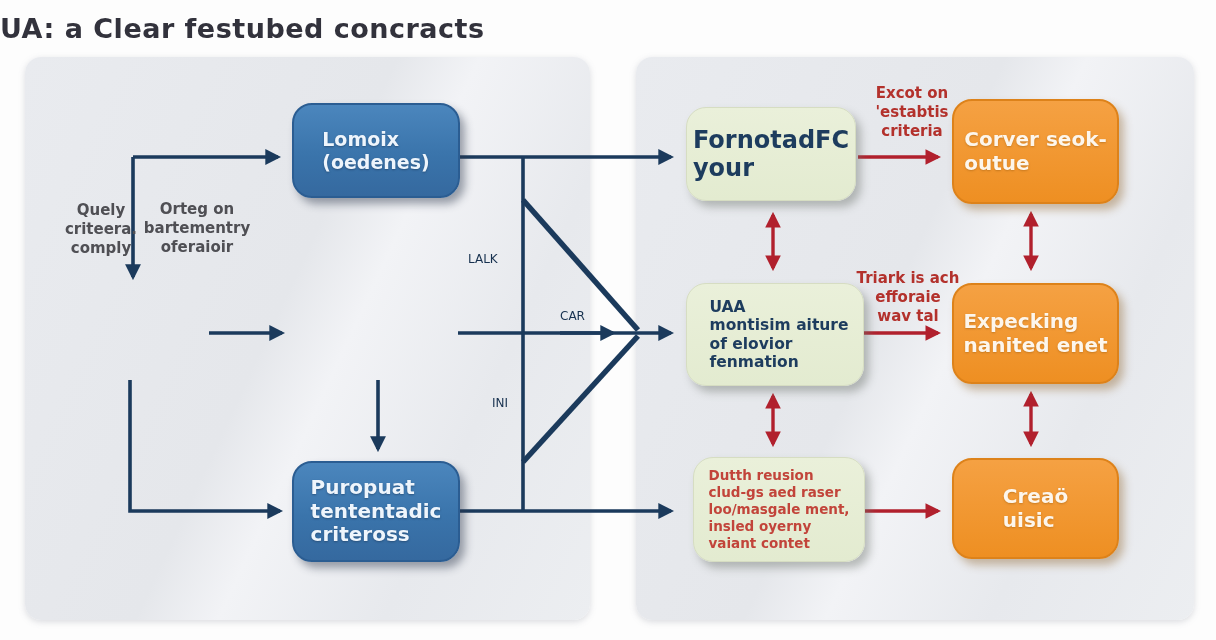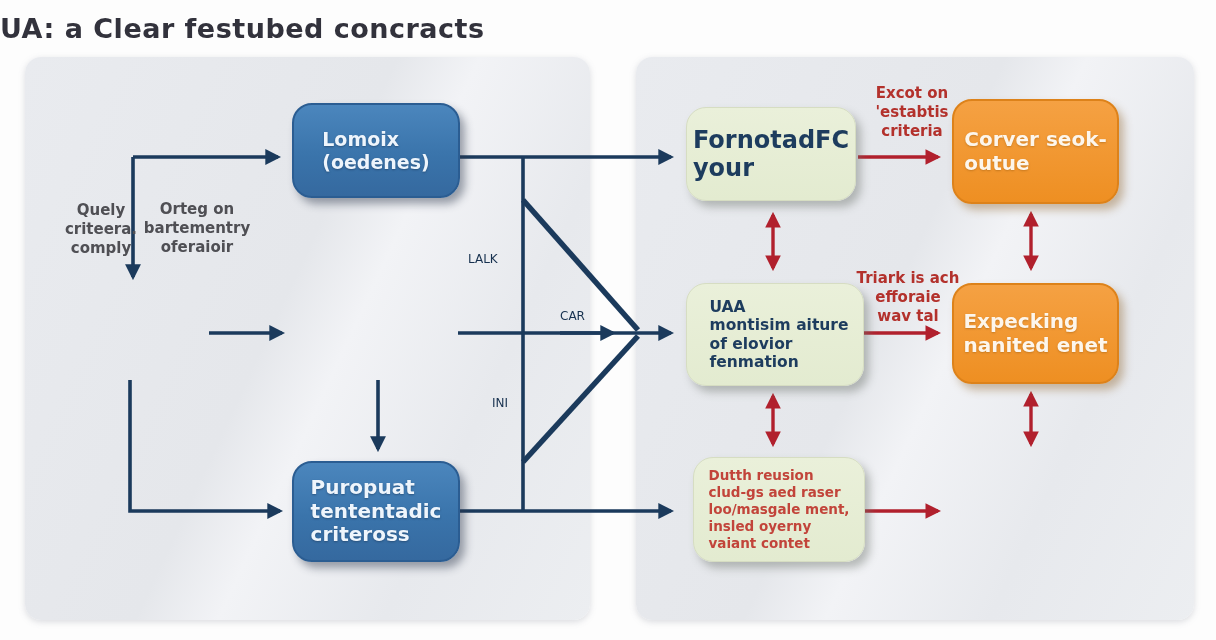--- a/index.html
+++ b/index.html
@@ -123,20 +123,22 @@
   <div class="box green redtext" style="left:684px;top:457px;width:170px;height:103px;margin-left:9px;">Dutth reusion
 clud-gs aed raser
 loo/masgale ment,
 insled oyerny
 vaiant contet</div>
 
   <div class="box orange" style="left:952px;top:99px;width:163px;height:101px;">Corver seok-
 outue</div>
   <div class="box orange" style="left:952px;top:283px;width:163px;height:97px;">Expecking
 nanited enet</div>
+  <div class="box orange" style="left:952px;top:458px;width:163px;height:97px;">Creaö
+uisic</div>
 
   <div class="note red" style="left:862px;top:84px;width:100px;">Excot on
 'estabtis
 criteria</div>
   <div class="note red" style="left:852px;top:269px;width:112px;">Triark is ach
 efforaie
 wav tal</div>
 
 </div>
 

